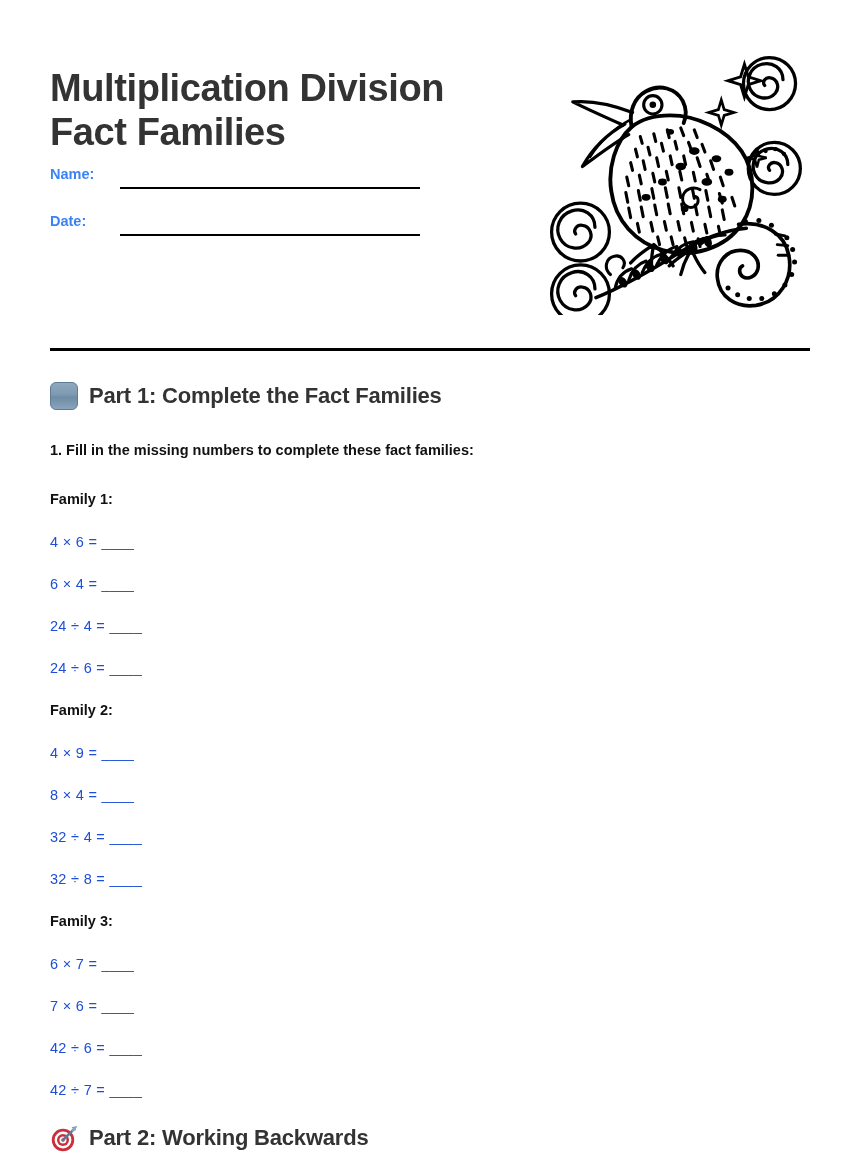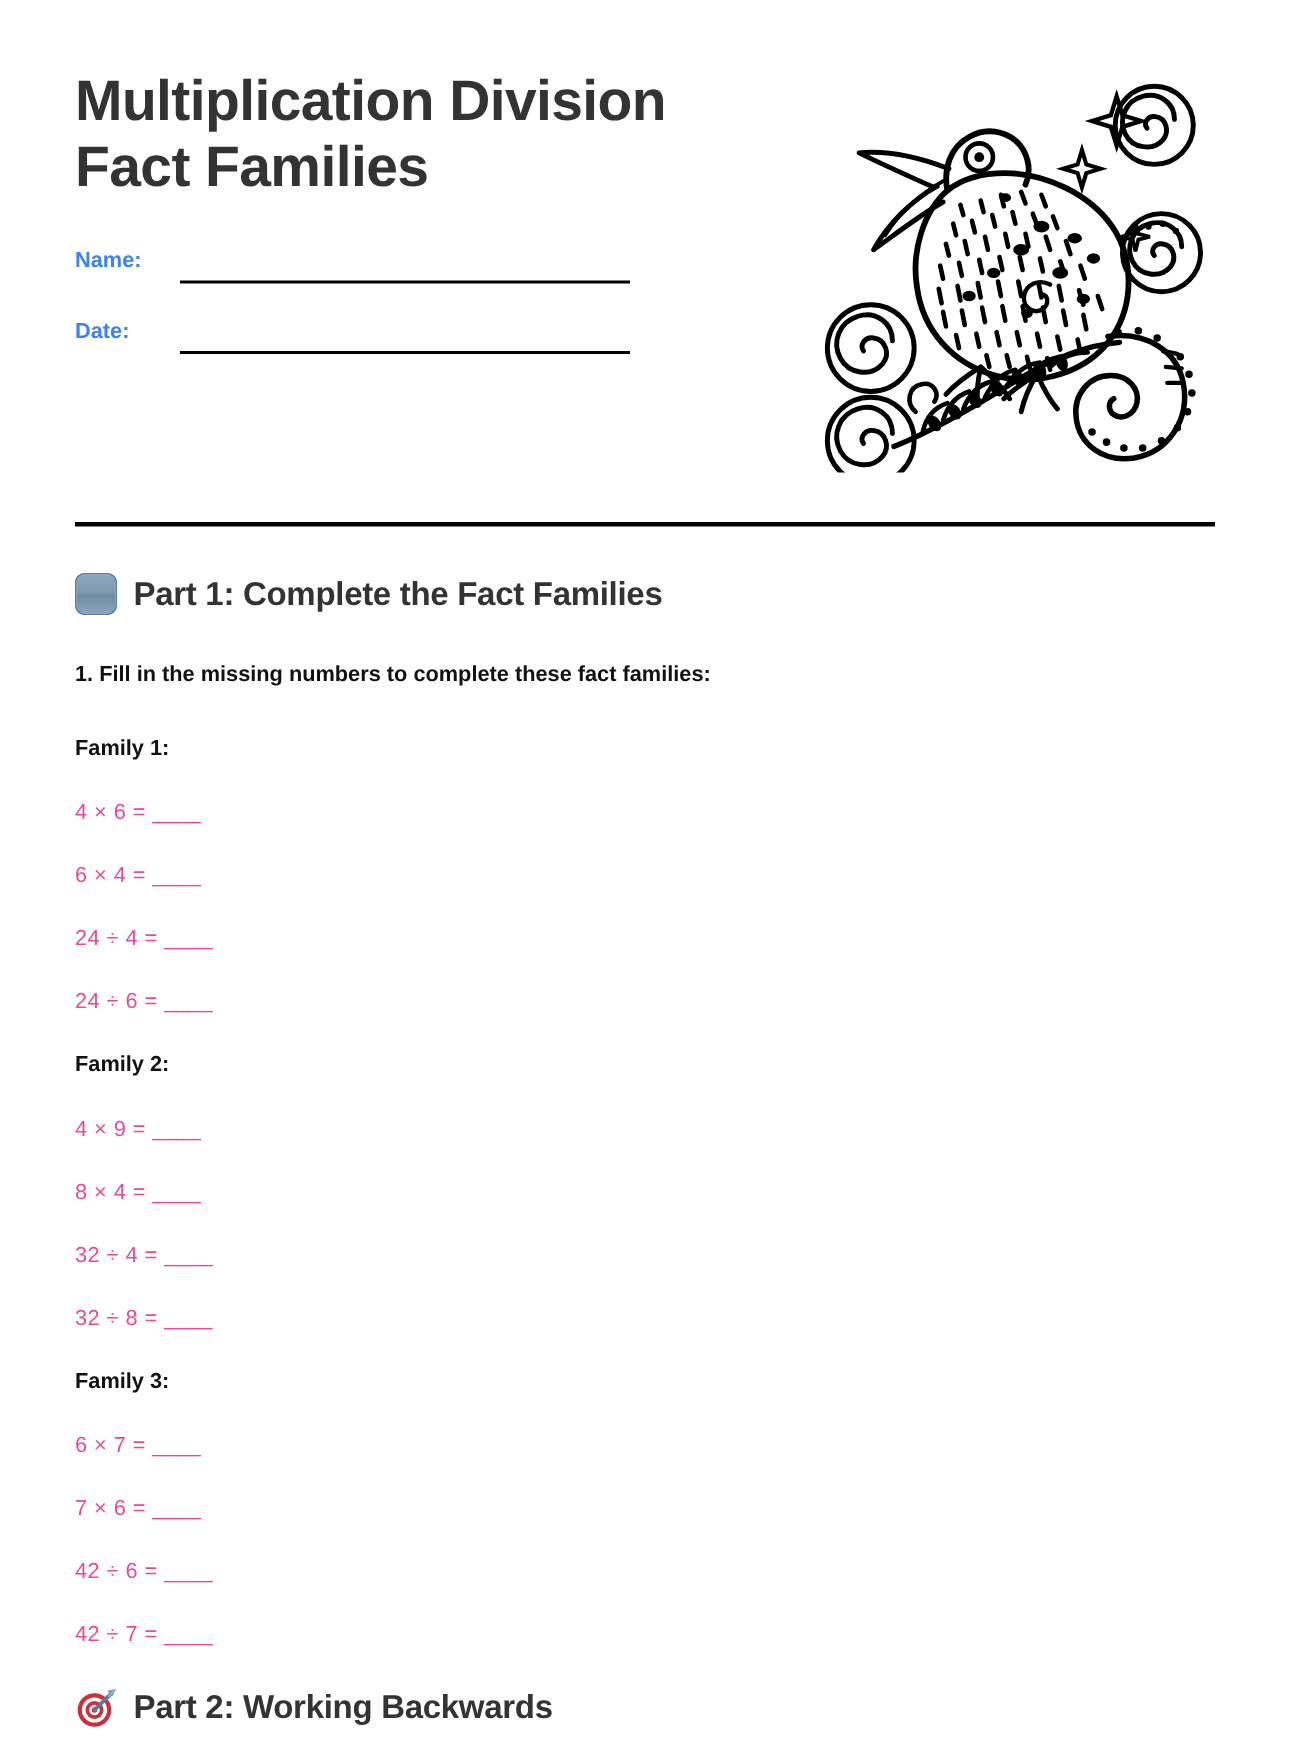--- a/index.html
+++ b/index.html
@@ -29,21 +29,21 @@
   .header {
     position: absolute;
     left: 50px;
     top: 40px;
     width: 760px;
     height: 290px;
   }
   .title-block {
     position: absolute;
     left: 0;
-    top: 6px;
+    top: 26px;
     width: 470px;
   }
   .worksheet-title {
     font-size: 38px;
     font-weight: bold;
     line-height: 1.16;
     color: #333333;
     letter-spacing: -0.4px;
     margin: 0;
   }
@@ -134,21 +134,21 @@
   .family-label {
     font-size: 14.5px;
     font-weight: bold;
     color: #111111;
     margin: 0 0 27px 0;
   }
 
   .equation {
     font-size: 14.5px;
     font-weight: normal;
-    color: #ec4899;
+    color: #1d4ed8;
     margin: 16px 0 26px 0;
     letter-spacing: 0.3px;
   }
   .equation .blank {
     letter-spacing: 0;
   }
 
   .family-group { margin-bottom: 15px; }
   .family-group:last-child { margin-bottom: 0; }
 

